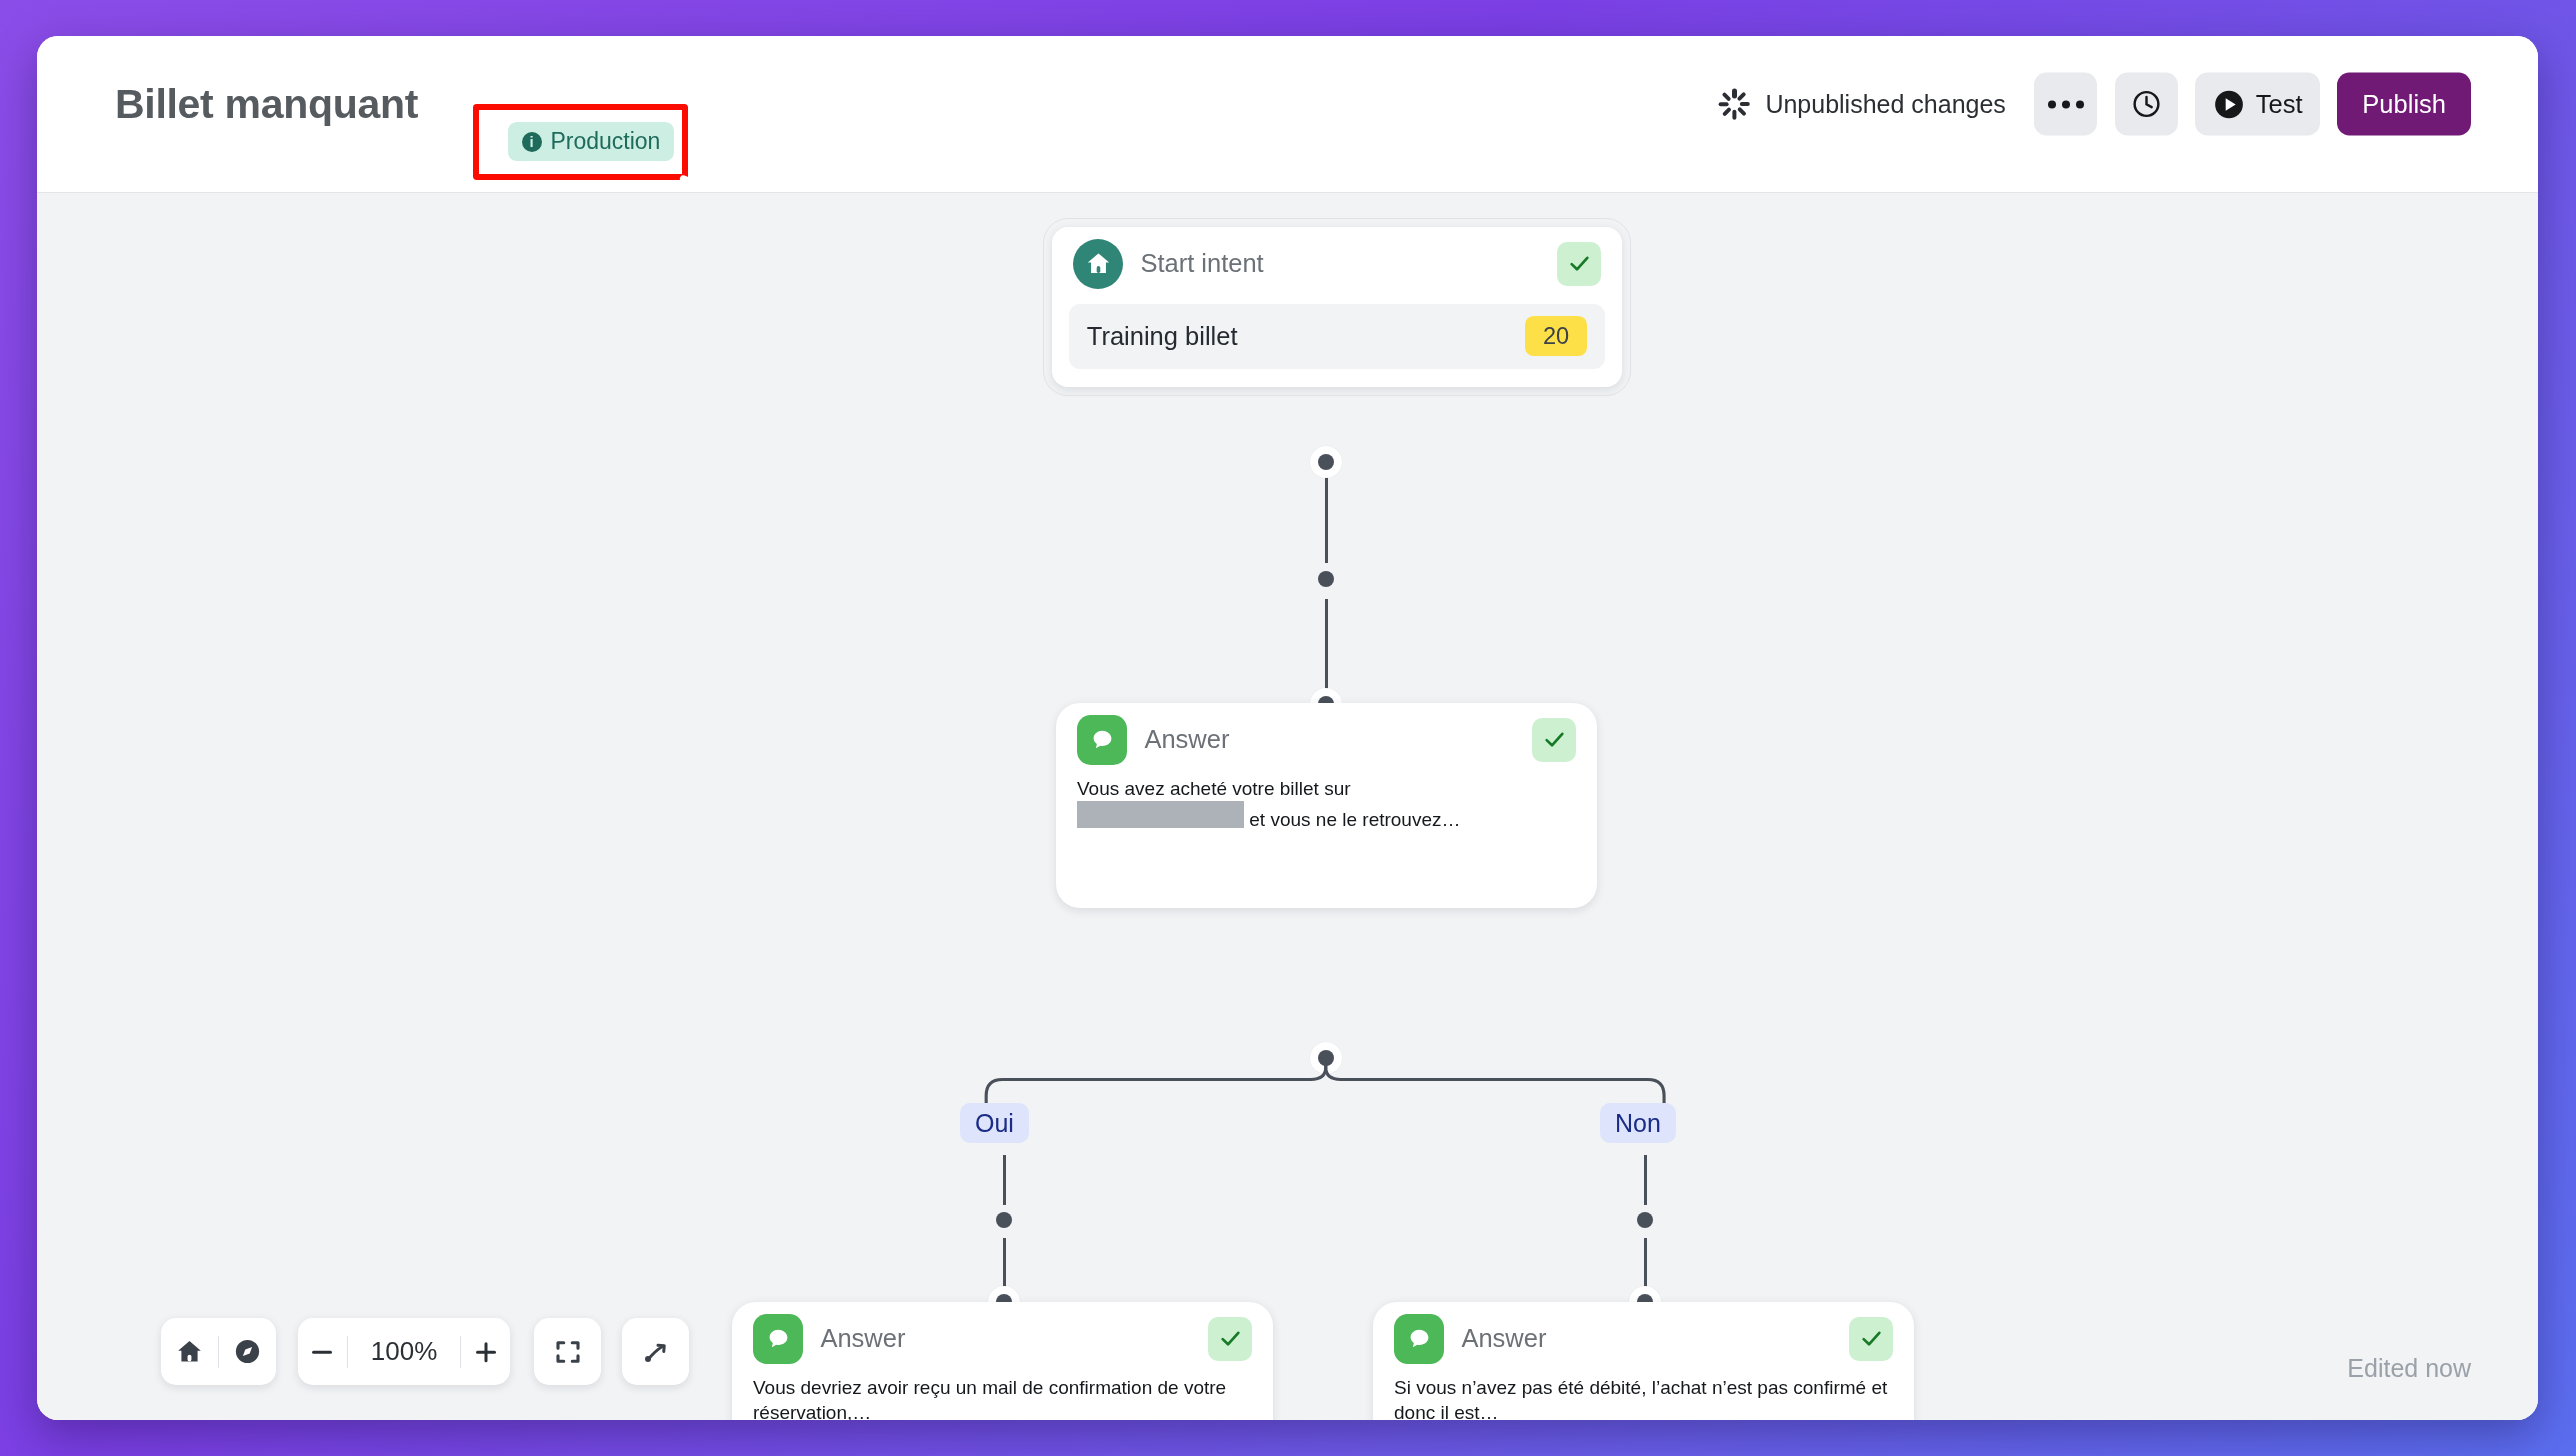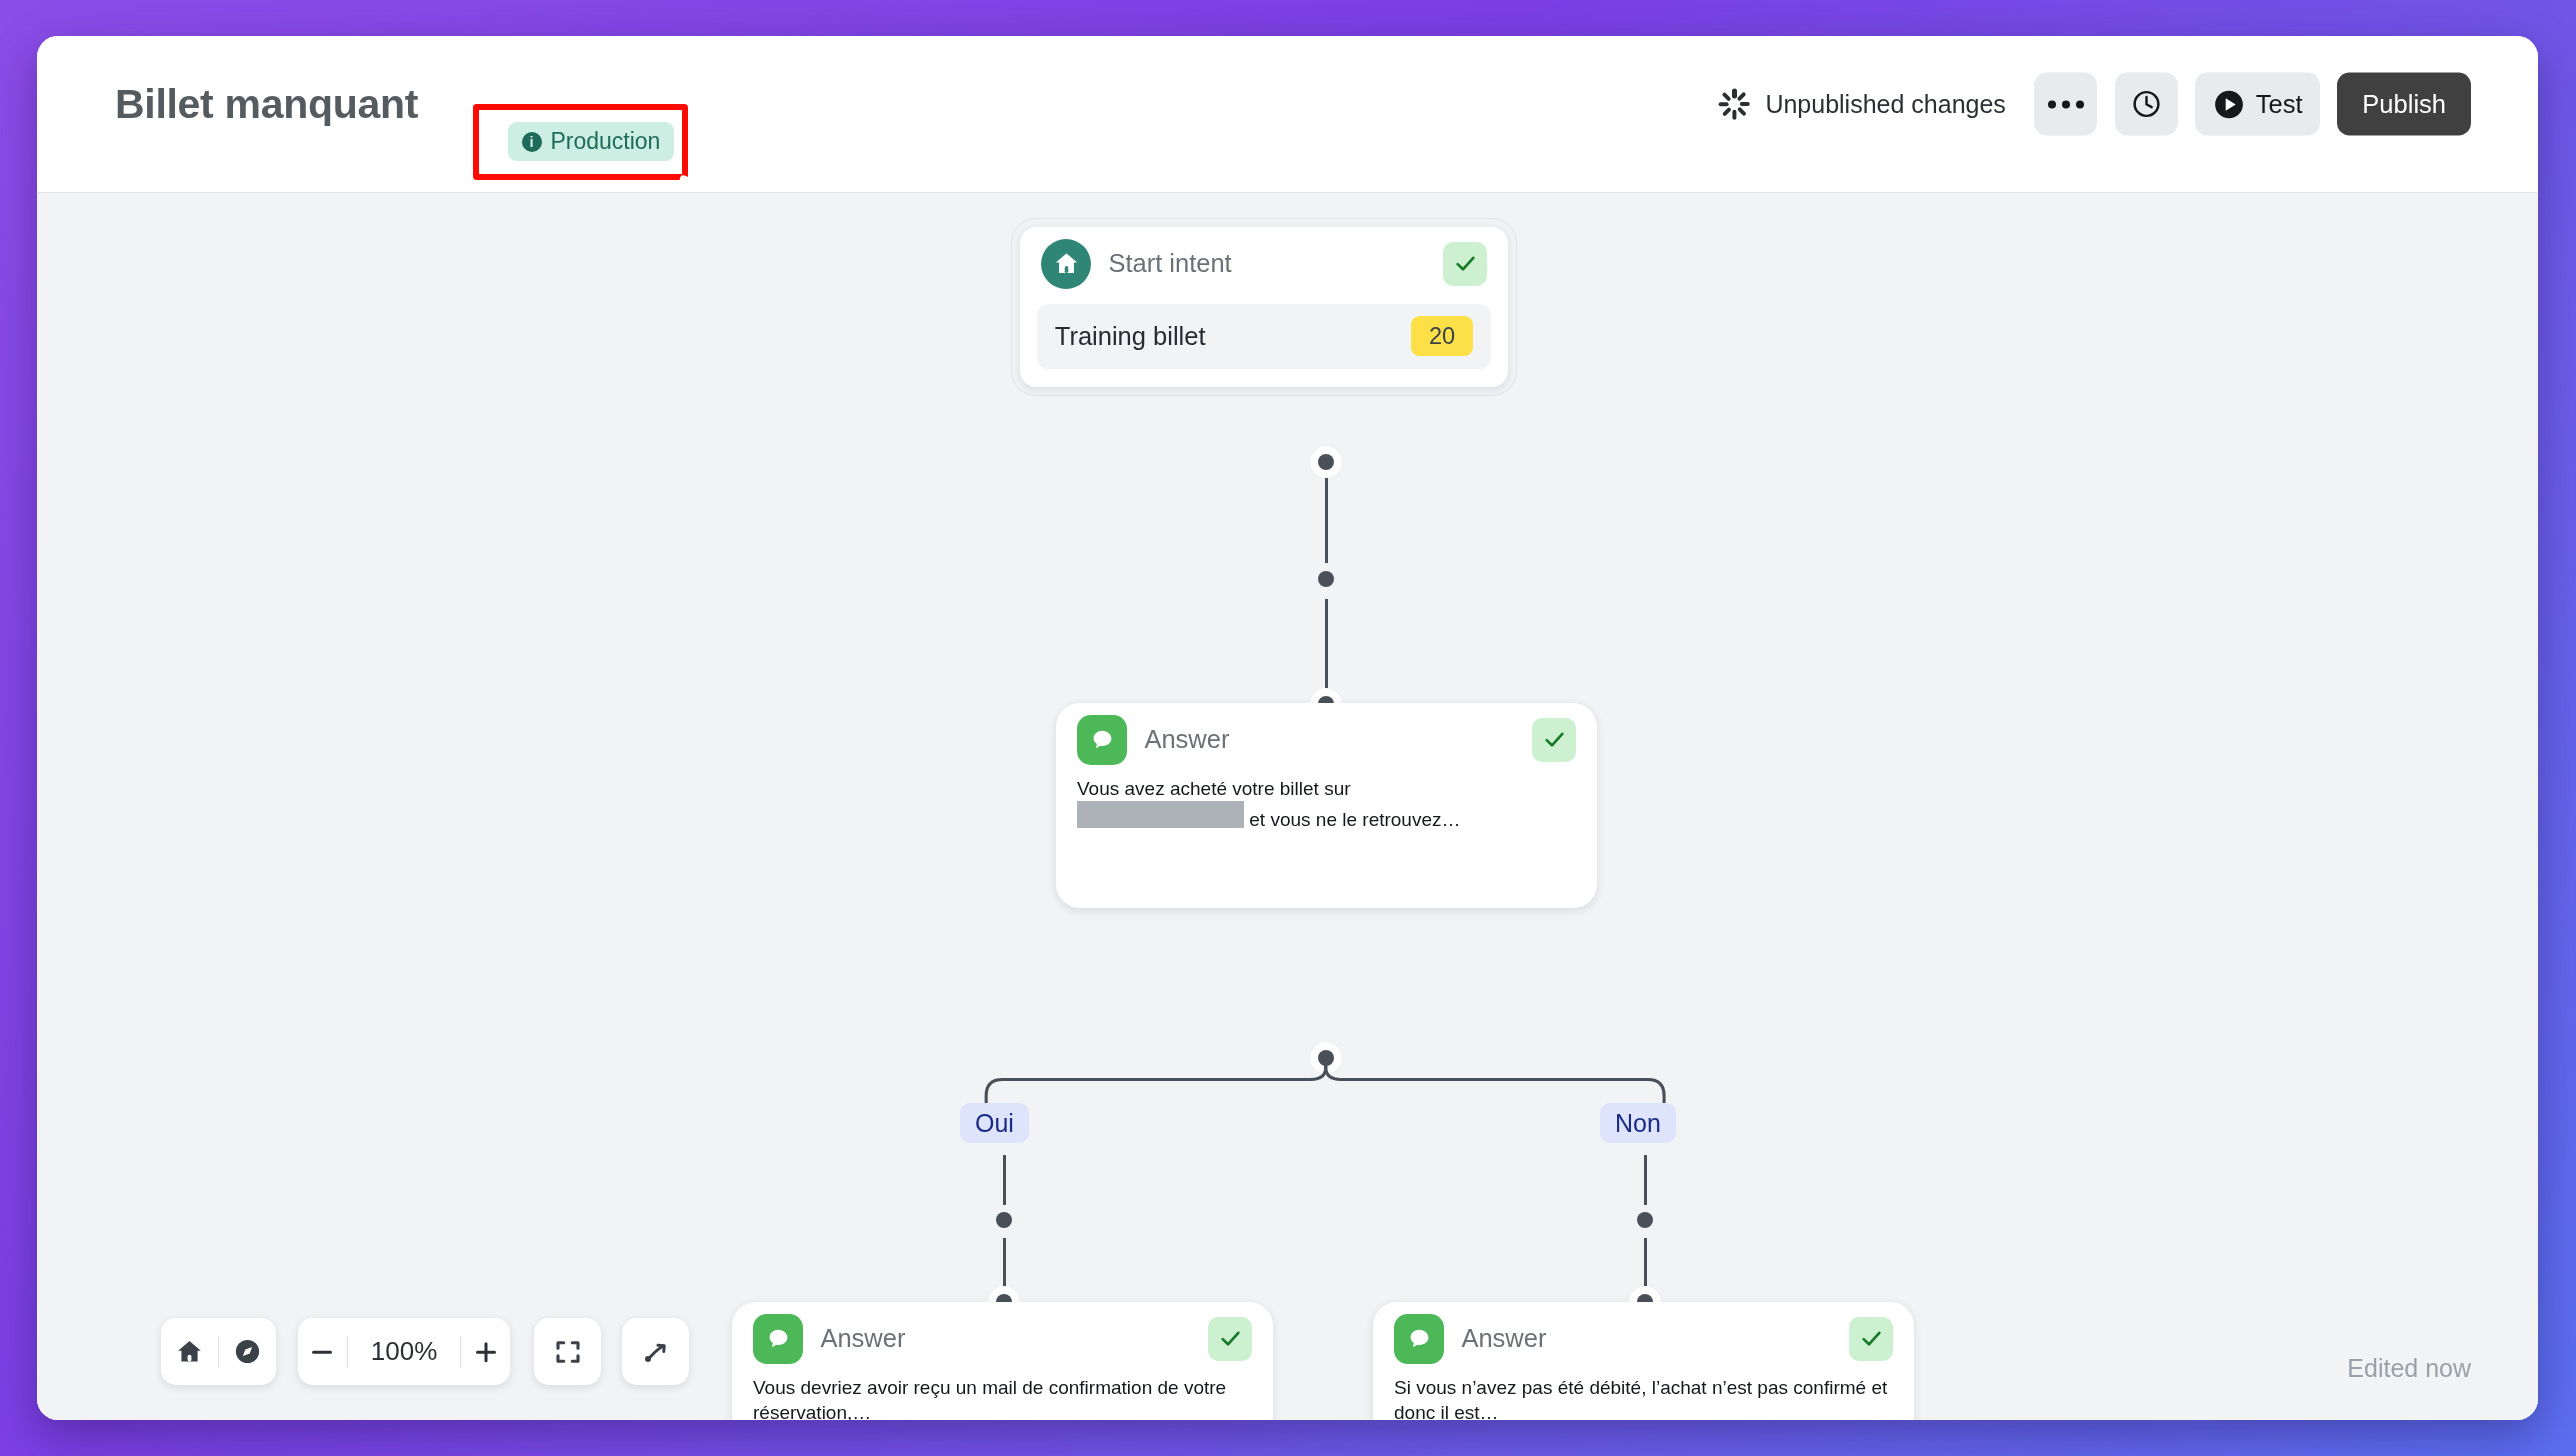--- a/index.html
+++ b/index.html
@@ -39,21 +39,21 @@
   .unpub{display:flex;align-items:center;gap:16px;margin-right:11.2px;}
   .unpub .txt{font-size:25px;color:#2b2f33;white-space:nowrap;}
   .spinner{width:34px;height:34px;position:relative;}
   .spinner i{position:absolute;left:50%;top:1.2px;width:4.4px;height:10px;background:#2b2f33;border-radius:2.5px;transform-origin:2.2px 15.6px;}
   .btn{
     height:63px;border-radius:12.4px;background:#e8eaed;display:flex;align-items:center;justify-content:center;
     gap:11.2px;padding:0 17.4px;box-sizing:border-box;cursor:pointer;
   }
   .btn.sq{width:63px;padding:0;}
   .btn .lbl{font-size:25.5px;color:#16181a;font-weight:400;white-space:nowrap;}
-  .btn.publish{background:#404040;padding:0 25px;}
+  .btn.publish{background:#701a75;padding:0 25px;}
   .btn.publish .lbl{color:#fff;}
   .dots{display:flex;gap:6.2px;}
   .dots i{width:8px;height:8px;border-radius:50%;background:#16181a;}
 
   
   .canvas{
     position:absolute;left:0;top:156px;width:100%;height:1229px;background:#f1f3f5;
     border-top:1.2px solid #e3e6e9;
   }
   
@@ -161,21 +161,21 @@
     <div class="edge" style="left:1288px;top:255px;height:115px;"></div>
     <div class="edge-dot" style="left:1281px;top:378px;"></div>
     <div class="edge" style="left:1288px;top:406px;height:90px;"></div>
     <div class="port" style="left:1273px;top:253px;">
         <i></i>
       </div>
     <div class="port" style="left:1273px;top:495px;">
         <i></i>
       </div>
 
-    <div class="node selected" style="left:983px;top:34px;width:488px;">
+    <div class="node selected" style="left:1015px;top:34px;width:570px;">
       <div class="node-head">
         <span class="node-ico intent">
           <svg width="27" height="27" viewBox="0 0 24 24">
             <path d="M12 3 L21.5 11.2 H18.6 V20.4 H5.4 V11.2 H2.5 Z" fill="#ffffff"></path>
             <rect x="10.4" y="14.3" width="3.2" height="6.1" rx="1.6" fill="#2f8576"></rect>
           </svg>
         </span>
         <span class="node-title">Start intent</span>
         <span class="check">
           <svg width="25" height="25" viewBox="0 0 24 24">

